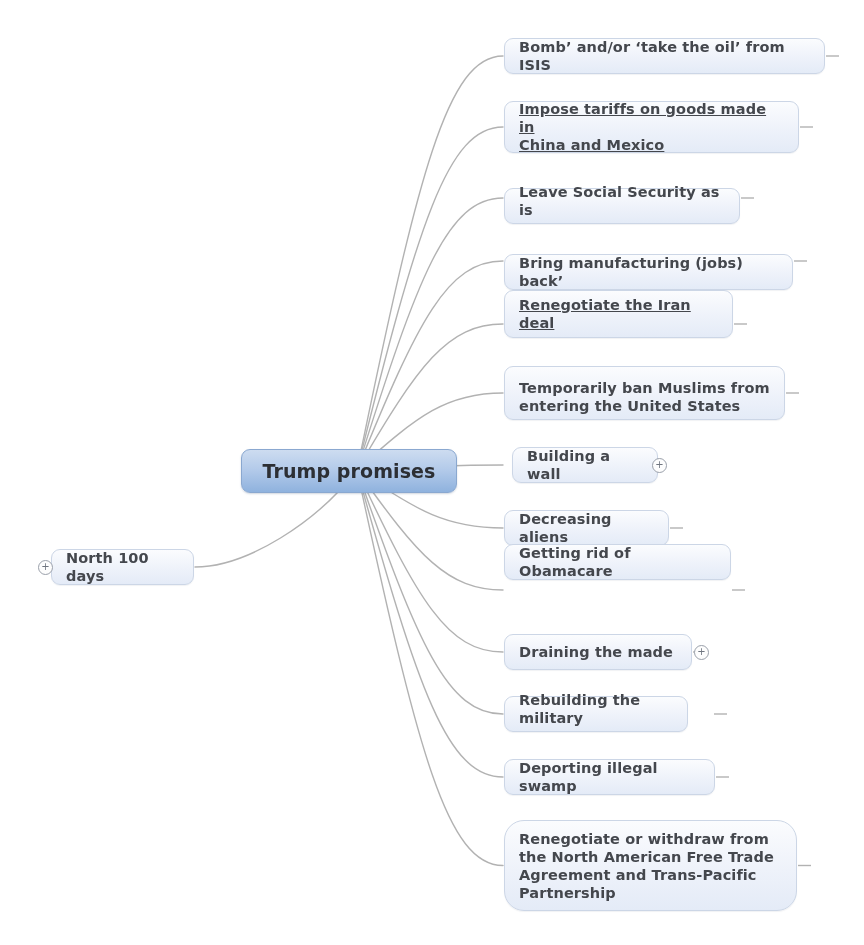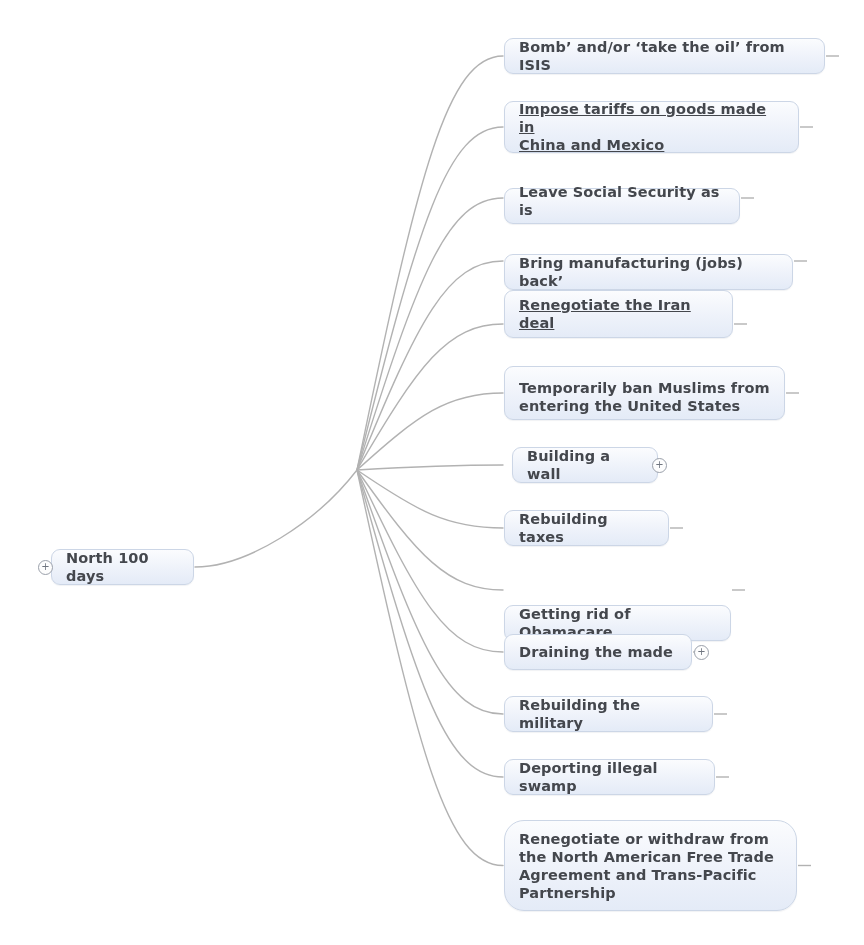--- a/index.html
+++ b/index.html
@@ -115,20 +115,23 @@
       <path d="M 357 470 C 418.32 645.6800000000001, 447.52 714, 503 714" fill="none" stroke="#b2b2b2" stroke-width="1.4" stroke-linecap="round"></path>
       <path d="M 714 714 L 727 714" stroke="#b2b2b2" stroke-width="1.4" fill="none"></path>
       <path d="M 357 470 C 418.32 691.04, 447.52 777, 503 777" fill="none" stroke="#b2b2b2" stroke-width="1.4" stroke-linecap="round"></path>
       <path d="M 716 777 L 729 777" stroke="#b2b2b2" stroke-width="1.4" fill="none"></path>
       <path d="M 357 470 C 418.32 754.76, 447.52 865.5, 503 865.5" fill="none" stroke="#b2b2b2" stroke-width="1.4" stroke-linecap="round"></path>
       <path d="M 798 865.5 L 811 865.5" stroke="#b2b2b2" stroke-width="1.4" fill="none"></path>
       <path d="M 357 470 C 317 522, 247 567, 195 567" fill="none" stroke="#b2b2b2" stroke-width="1.4" stroke-linecap="round"></path>
       <path d="M 50 567 L 39 567" stroke="#b2b2b2" stroke-width="1.4" fill="none"></path>
     </svg>
 
+  <div class="node root" id="root-node" style="left: 241px; top: 449px; width: 216px; height: 44px;">
+    <span class="node-text">Trump promises</span>
+  </div>
 
   <div class="node child" id="left-node" style="left: 51px; top: 549px; width: 143px; height: 36px;">
     <span class="node-text">North 100 days</span>
   </div>
   <div class="expander" id="left-expander" style="left: 38px; top: 560px;">+</div>
 
   <div id="children-layer">
       <div class="node child" style="left: 504px; top: 38px; width: 321px; height: 36px;">
         <span class="node-text">Bomb’ and/or ‘take the oil’ from ISIS</span>
       </div>
@@ -147,30 +150,30 @@
       </div>
       <div class="node child" style="left: 504px; top: 366px; width: 281px; height: 54px; align-items: flex-end;">
         <span class="node-text">Temporarily ban Muslims from
 entering the United States</span>
       </div>
       <div class="node child" style="left: 512px; top: 447px; width: 146px; height: 36px;">
         <span class="node-text">Building a wall</span>
       </div>
       <div class="expander" style="left: 652px; top: 458px;">+</div>
       <div class="node child" style="left: 504px; top: 510px; width: 165px; height: 36px;">
-        <span class="node-text">Rebuilding taxes</span>
+        <span class="node-text">Decreasing aliens</span>
       </div>
-      <div class="node child" style="left: 504px; top: 605px; width: 227px; height: 36px;">
+      <div class="node child" style="left: 504px; top: 544px; width: 227px; height: 36px;">
         <span class="node-text">Getting rid of Obamacare</span>
       </div>
       <div class="node child" style="left: 504px; top: 634px; width: 188px; height: 36px;">
         <span class="node-text">Draining the made</span>
       </div>
       <div class="expander" style="left: 694px; top: 645px;">+</div>
-      <div class="node child" style="left: 504px; top: 696px; width: 209px; height: 36px;">
+      <div class="node child" style="left: 504px; top: 696px; width: 184px; height: 36px; align-items: flex-end;">
         <span class="node-text">Rebuilding the military</span>
       </div>
       <div class="node child" style="left: 504px; top: 759px; width: 211px; height: 36px;">
         <span class="node-text">Deporting illegal swamp</span>
       </div>
       <div class="node child" style="left: 504px; top: 820px; width: 293px; height: 91px; border-radius: 20px;">
         <span class="node-text">Renegotiate or withdraw from
 the North American Free Trade
 Agreement and Trans-Pacific
 Partnership</span>

